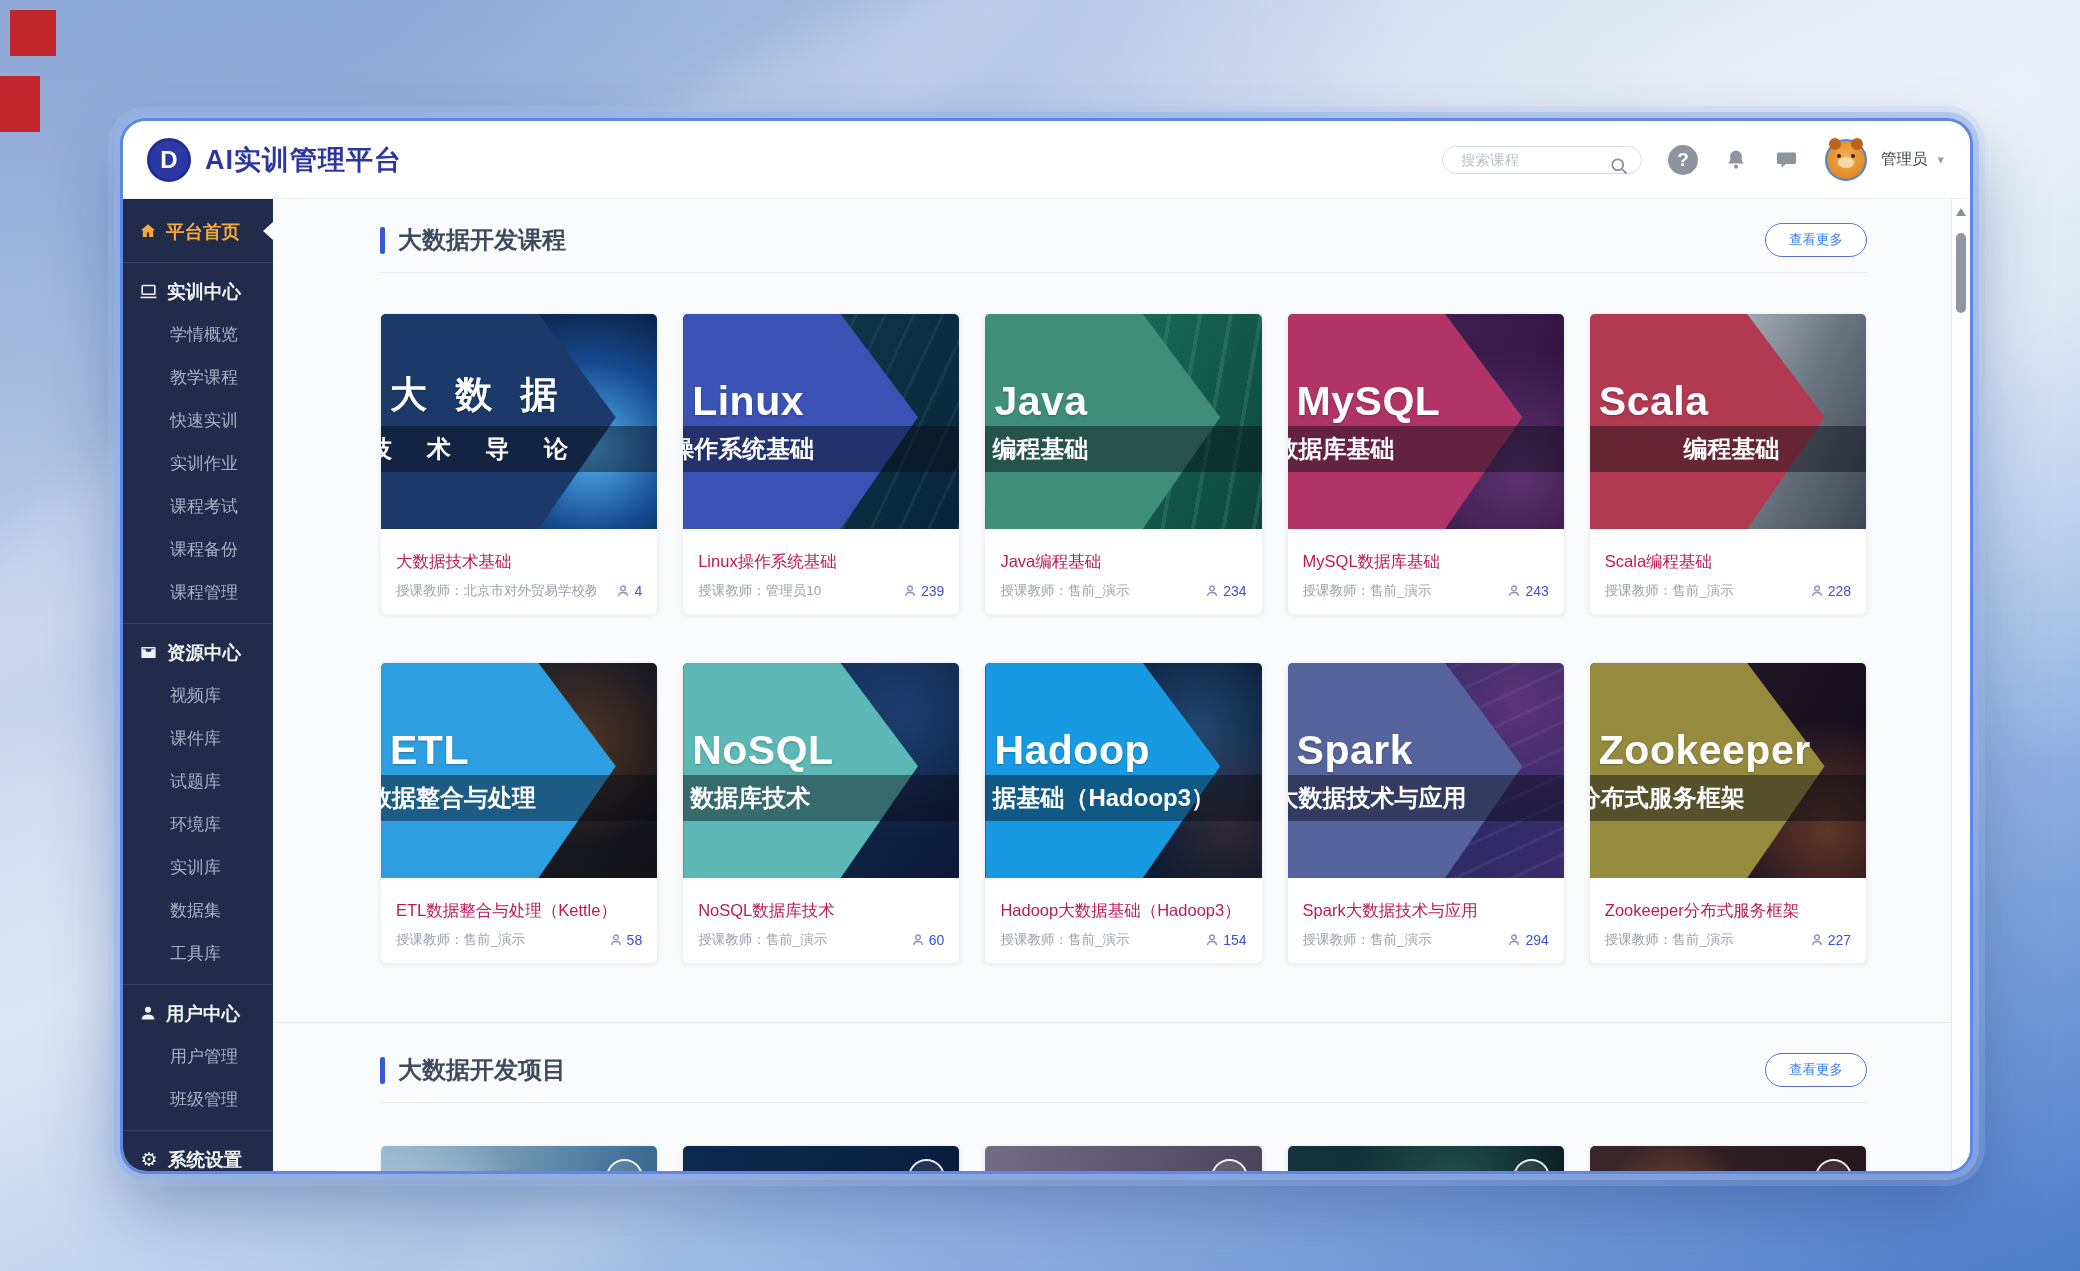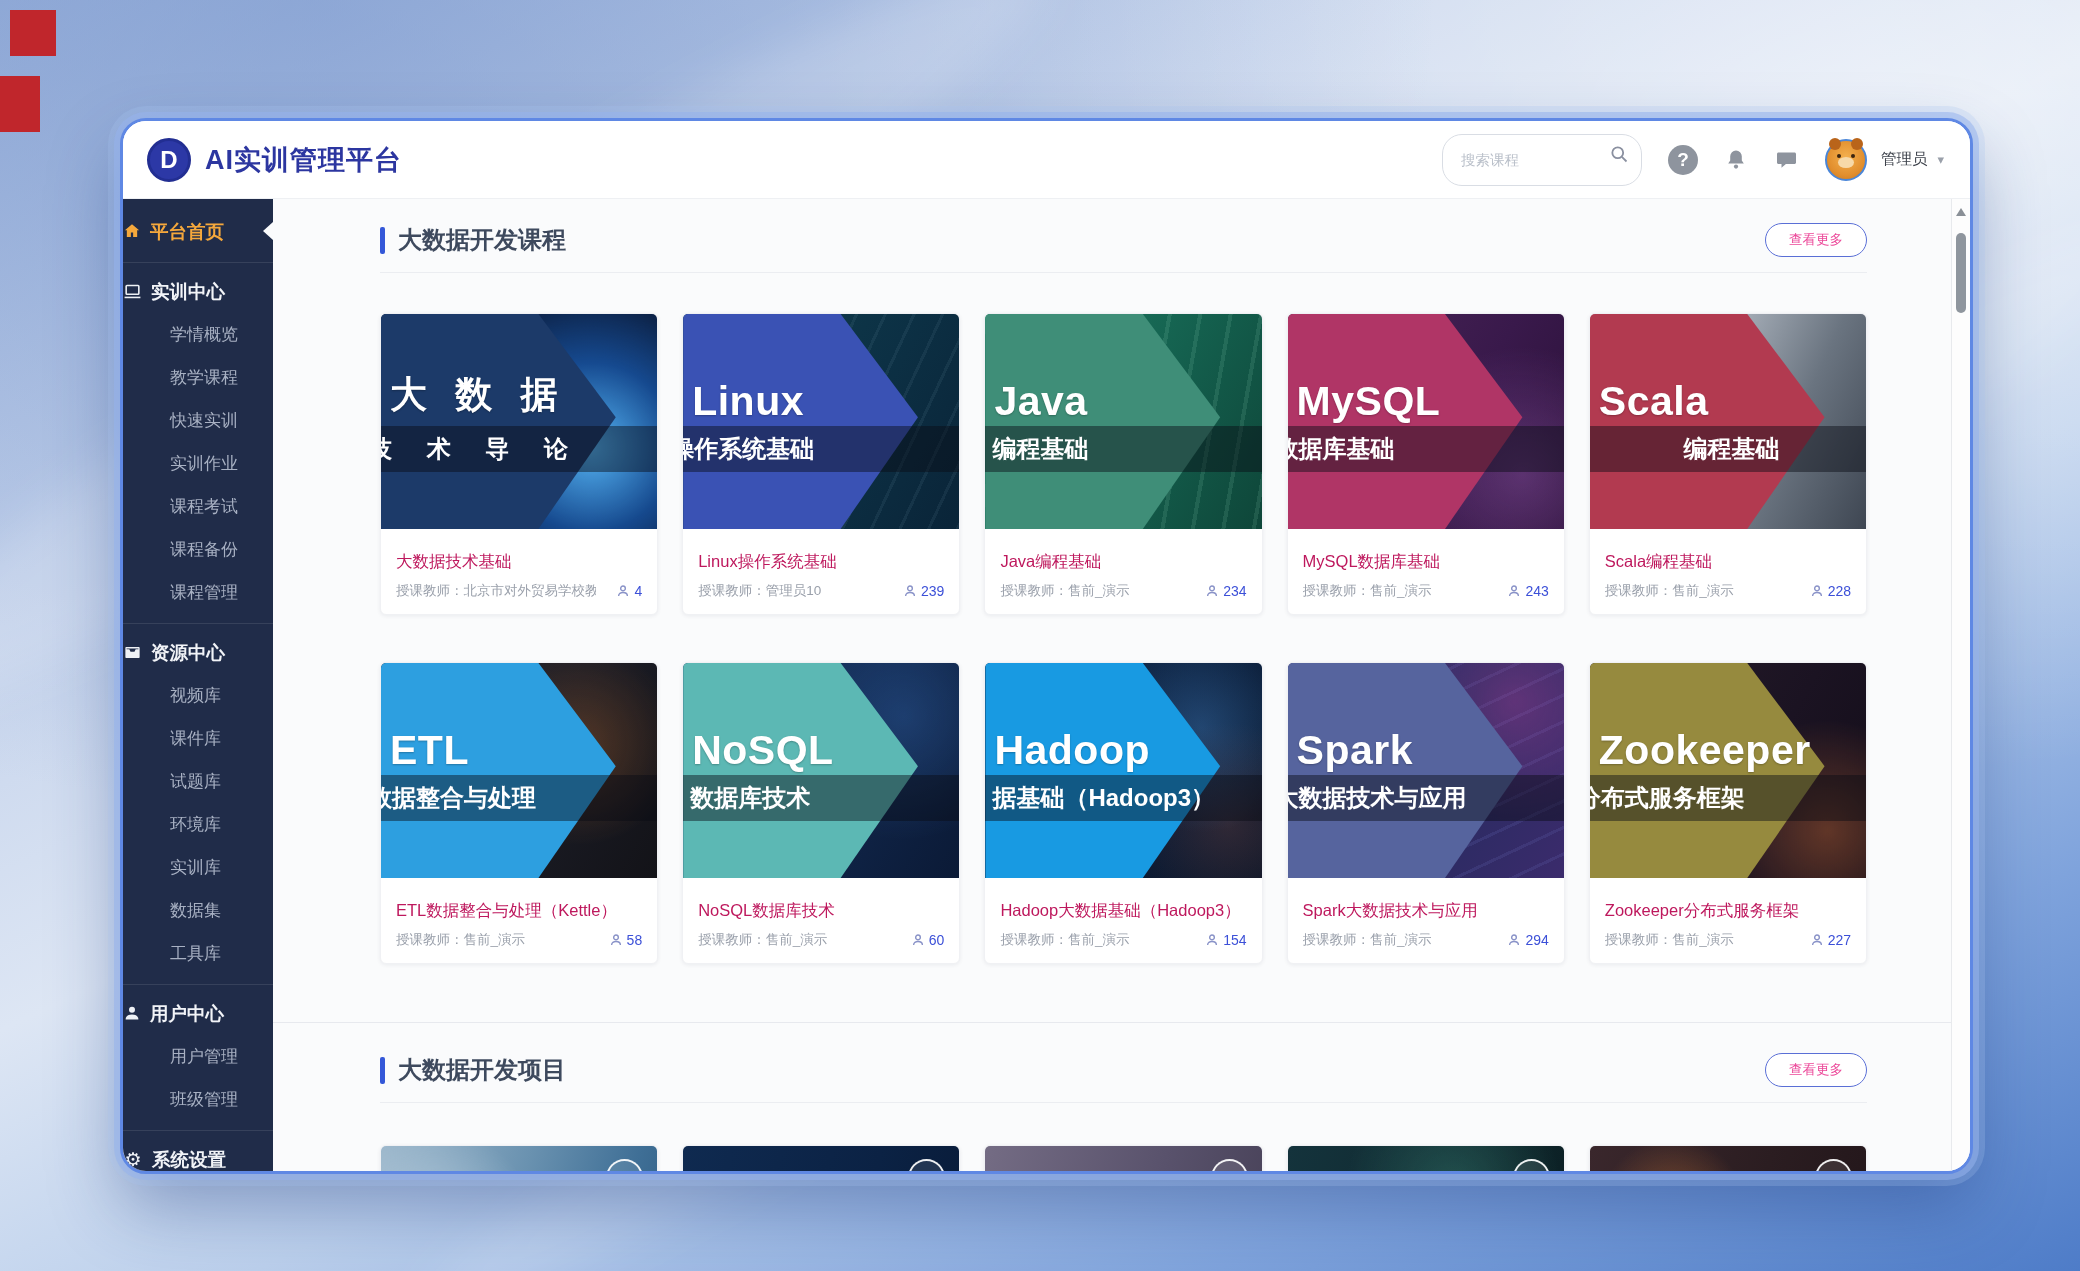--- a/index.html
+++ b/index.html
@@ -24,53 +24,53 @@
     border:3px solid #5f88e4;
     box-shadow:0 0 0 6px rgba(150,178,236,.55), 0 0 0 12px rgba(168,194,240,.25), 0 32px 70px rgba(28,58,128,.40);
     display:flex; flex-direction:column; }
 
   
   .topbar { height:78px; flex:0 0 78px; background:#fff; display:flex; align-items:center; justify-content:space-between; padding:0 26px 0 24px; border-bottom:1px solid #eef0f3; }
   .brand { display:flex; align-items:center; gap:14px; }
   .logo { width:44px; height:44px; border-radius:50%; background:#2c38a6; color:#fff; display:flex; align-items:center; justify-content:center; font-weight:bold; font-size:24px; border:3px solid #222e92; }
   .app-title { font-size:27px; font-weight:bold; color:#2c36a0; letter-spacing:1px; }
   .topbar-right { display:flex; align-items:center; gap:26px; }
-  .search { position:relative; width:200px; height:52px; }
+  .search { position:relative; width:200px; height:28px; }
   .search input { width:100%; height:100%; border:1.5px solid #d9dde4; border-radius:20px; padding:0 40px 0 18px; font-size:14.5px; color:#444; outline:none; font-family:inherit; }
   .search input::placeholder { color:#b9bfc9; }
   .search svg { position:absolute; right:13px; top:10px; }
   .hicon { width:30px; height:30px; border-radius:50%; background:#8e949e; color:#fff; font-weight:bold; font-size:19px; display:flex; align-items:center; justify-content:center; cursor:pointer; }
   .tbicon { cursor:pointer; display:flex; align-items:center; }
   .avatar { position:relative; width:42px; height:42px; border-radius:50%; background:radial-gradient(circle at 50% 42%, #f4b04e 0%, #e28f2e 62%, #c6741e 100%); border:2px solid #4a86d8; }
   .avatar::before, .avatar::after { content:""; position:absolute; width:12px; height:12px; border-radius:50%; background:#b9641a; top:-3px; }
   .avatar::before { left:2px; } .avatar::after { right:2px; }
   .avatar .face { position:absolute; left:11px; top:16px; width:16px; height:11px; border-radius:50%; background:#f7d9a8; }
   .avatar .eye { position:absolute; width:4px; height:4px; border-radius:50%; background:#3a2410; top:13px; }
   .avatar .e1 { left:10px; } .avatar .e2 { right:10px; }
   .uname { font-size:15.5px; color:#3a3f48; margin-left:-12px; cursor:pointer; }
   .caret { color:#9aa0aa; font-size:13px; margin-left:-16px; cursor:pointer; }
 
   
   .body-row { flex:1; display:flex; min-height:0; }
   aside { width:150px; flex:0 0 150px; background:#202c49; padding-top:10px; color:#e9edf4; overflow:hidden; }
-  .nav-item { position:relative; display:flex; align-items:center; gap:9px; height:44px; cursor:pointer; white-space:nowrap; }
+  .nav-item { position:relative; display:flex; align-items:center; gap:9px; height:44px; padding-left:16px; cursor:pointer; white-space:nowrap; }
   .nav-item.group { font-size:18.5px; font-weight:bold; color:#f2f4f8; margin-top:4px; }
   .nav-item.sub { font-size:17px; color:#a8b1c3; height:43px; padding-left:47px; }
   .nav-item.top { font-size:18.5px; font-weight:bold; color:#f5a83c; }
   .nav-item.top svg { flex:0 0 auto; }
   .nav-div { border-top:1px solid rgba(255,255,255,.10); margin:9px 0 6px 0; }
   .notch { position:absolute; right:0; top:13px; width:0; height:0; border-top:9px solid transparent; border-bottom:9px solid transparent; border-right:10px solid #fafbfc; }
   .gear-glyph { font-size:19px; color:#eef1f6; width:20px; text-align:center; }
 
   main { flex:1; background:#fafbfc; padding:24px 84px 0 107px; overflow:hidden; position:relative; }
   .sec-head { display:flex; align-items:center; justify-content:space-between; }
   .sec-title-wrap { display:flex; align-items:center; gap:13px; }
   .sec-bar { width:5px; height:27px; background:#3458d8; border-radius:2px; }
   .sec-title { font-size:24px; font-weight:600; color:#3e4a5e; }
-  .pill { background:#fff; border:1.5px solid #5a6fd6; color:#ec4899; border-radius:999px; padding:7px 23px; font-size:13.5px; cursor:pointer; font-family:Liberation Mono, monospace; }
+  .pill { background:#fff; border:1.5px solid #5a6fd6; color:#3b82f6; border-radius:999px; padding:7px 23px; font-size:13.5px; cursor:pointer; font-family:Liberation Mono, monospace; }
   .sec-divider { border-bottom:1px solid #ebedf1; margin-top:15px; }
   .grid { display:grid; grid-template-columns:repeat(5,1fr); column-gap:24px; row-gap:47px; margin-top:40px; }
 
   
   .card { background:#fff; border:1px solid #f0f1f4; border-radius:6px; overflow:hidden; box-shadow:0 1px 4px rgba(20,30,60,.07); cursor:pointer; }
   .cover { position:relative; height:215px; overflow:hidden; }
   .chev { position:absolute; inset:0; clip-path:polygon(0 0,57% 0,85% 48%,57% 100%,0 100%); filter:drop-shadow(5px 3px 2px rgba(0,0,10,.5)); }
   .cov-title { position:absolute; left:9px; top:64px; color:#fff; font-weight:800; font-size:41px; white-space:nowrap; letter-spacing:.5px; text-shadow:0 1px 2px rgba(0,0,0,.25); }
   .cov-title.cn { font-size:37px; letter-spacing:9px; top:56px; }
   .cov-band { position:absolute; left:0; right:0; top:112px; height:46px; background:rgba(8,12,20,.45); color:#fff; font-weight:bold; font-size:24px; line-height:46px; padding-left:7px; white-space:nowrap; overflow:hidden; }

